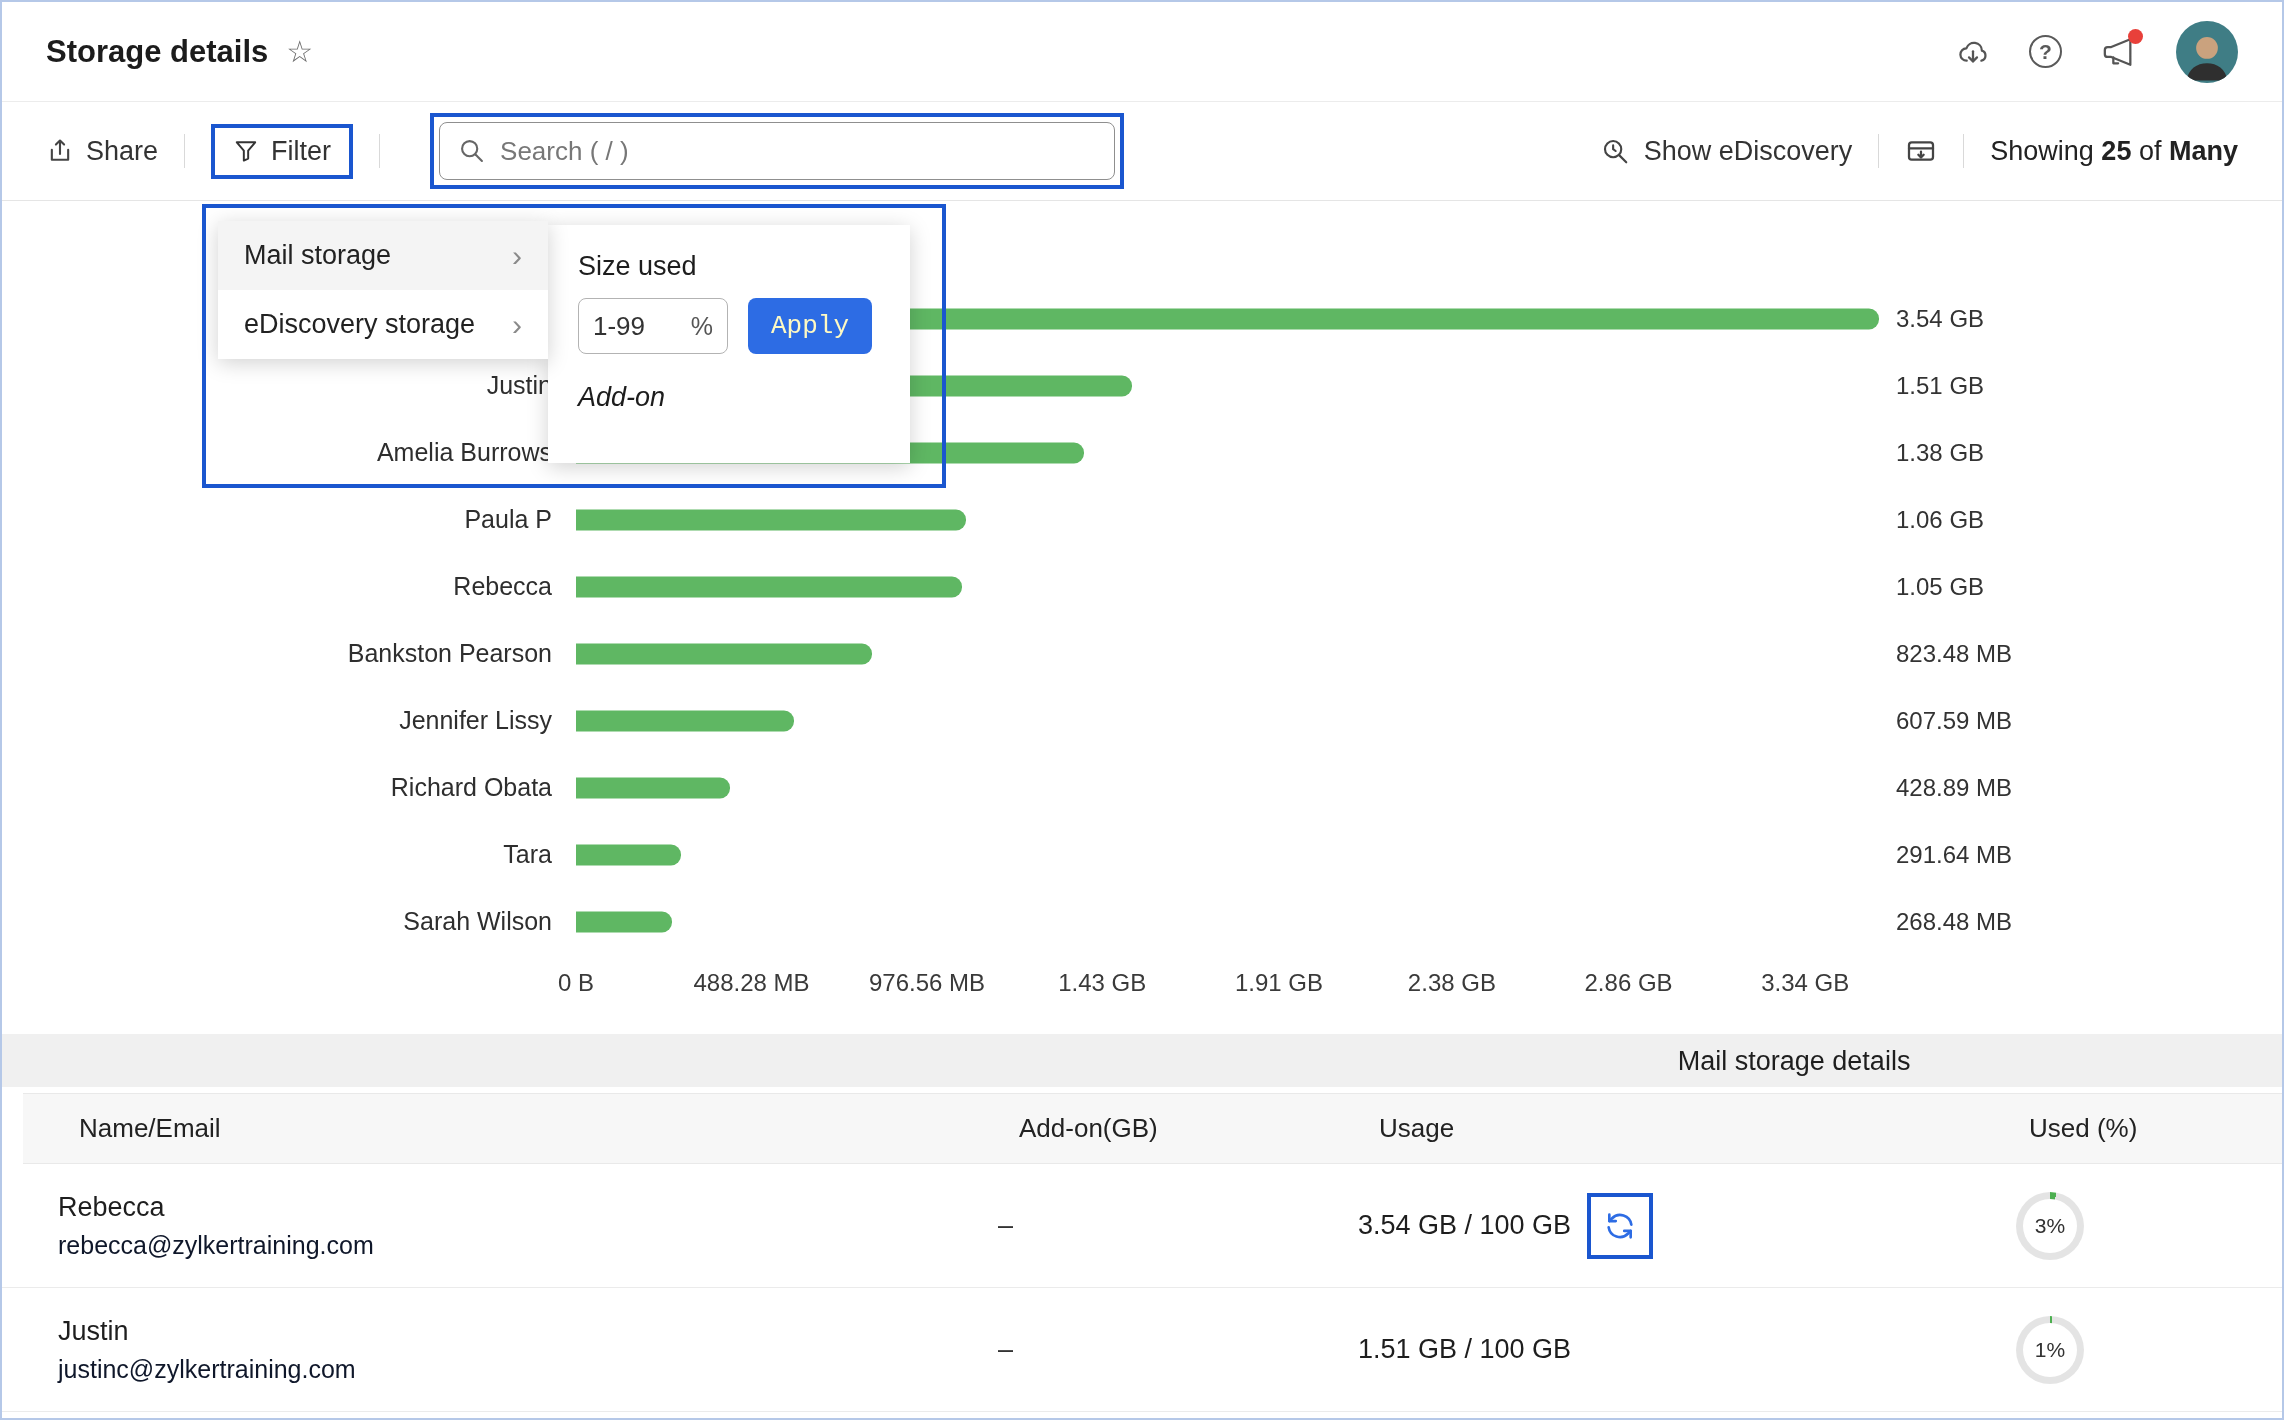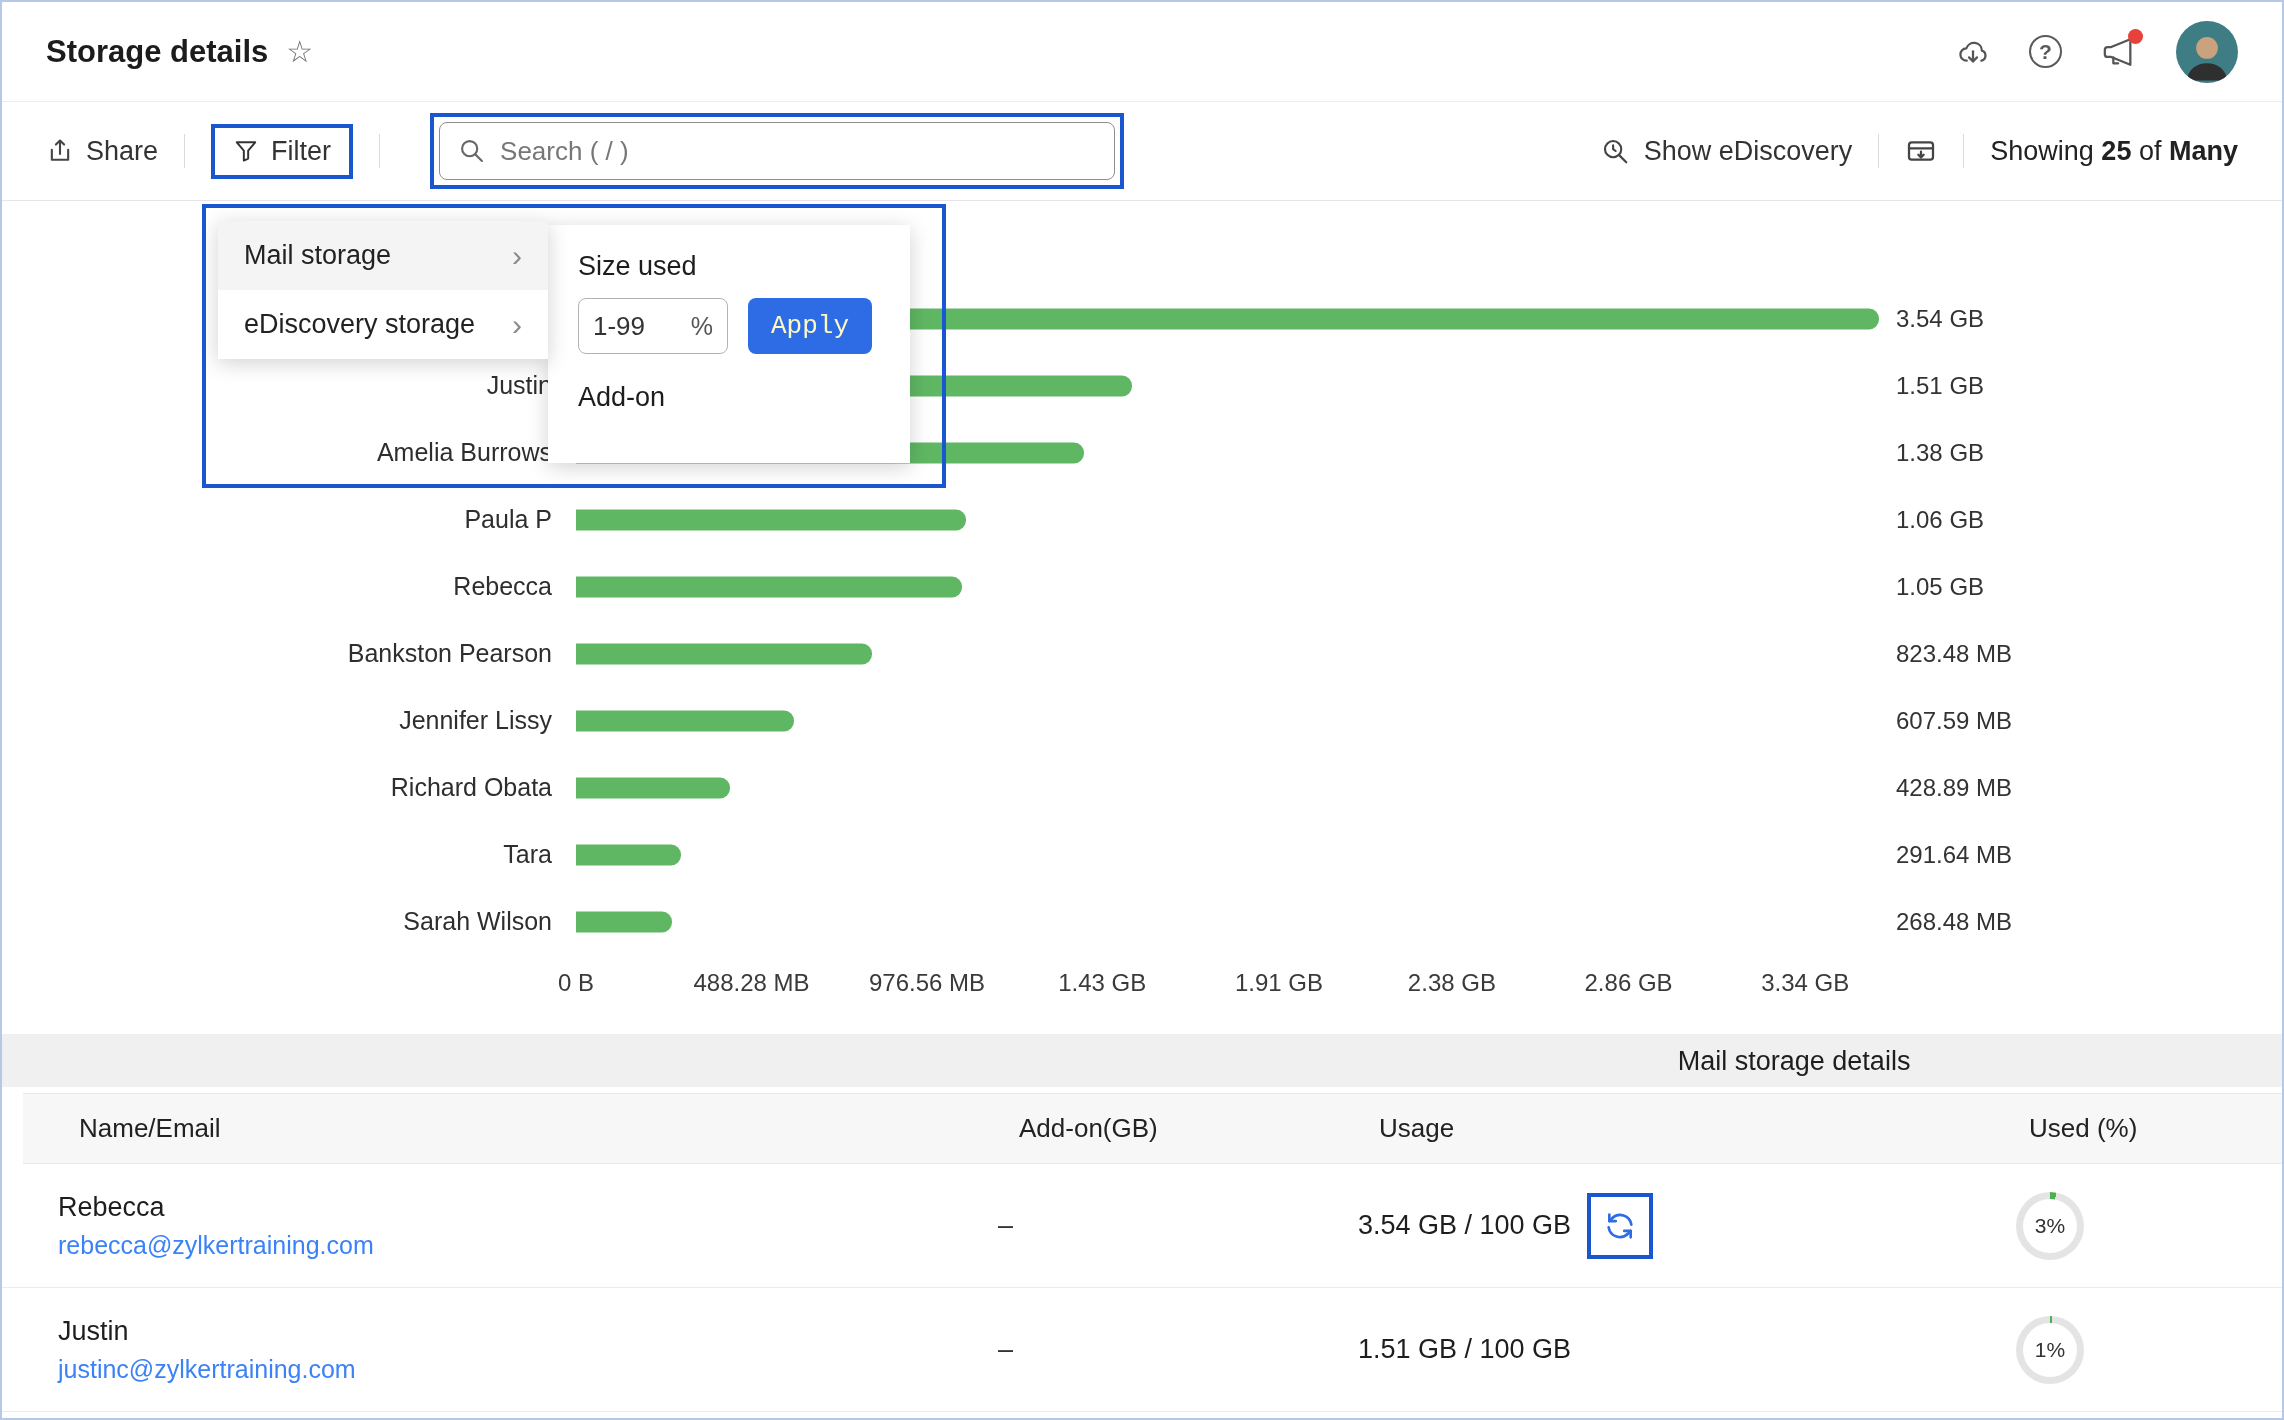--- a/index.html
+++ b/index.html
@@ -39,40 +39,40 @@
   .menu-item { height:69px; display:flex; align-items:center; justify-content:space-between; padding:0 26px; font-size:27px; color:#222; cursor:pointer; background:#fff; }
   .menu-item.active { background:#f4f4f4; }
   .chev { font-size:30px; color:#8a8a8a; }
   .submenu { position:absolute; left:546px; top:223px; width:362px; height:238px; background:#fff; box-shadow:0 4px 20px rgba(0,0,0,.18); z-index:54; padding:26px 30px; }
   .sm-title { font-size:27px; color:#1d1d1d; }
   .sm-row { display:flex; align-items:center; margin-top:16px; }
   .sm-input { width:150px; height:56px; border:1px solid #b3b3b3; border-radius:8px; display:flex; align-items:center; padding:0 14px; }
   .sm-input input { width:72px; border:none; outline:none; font-size:26px; color:#333; font-family:inherit; }
   .sm-unit { margin-left:auto; font-size:25px; color:#555; }
   .sm-apply { margin-left:20px; width:124px; height:56px; background:#2d6ce4; color:#fef9c3; border:none; border-radius:8px; font-size:26px; font-family:Liberation Mono, monospace; cursor:pointer; }
-  .sm-addon { margin-top:28px; font-size:27px; color:#1d1d1d; cursor:pointer; }
+  .sm-addon { margin-top:28px; font-size:27px; color:#1d1d1d; cursor:pointer;font-style:italic; }
 
   
   .chart { padding:84px 0 27px 0; }
   .c-row { display:flex; align-items:center; height:67px; }
   .c-label { width:574px; padding-right:24px; text-align:right; font-size:25px; color:#2e2e2e; white-space:nowrap; }
   .c-plot { width:1310px; height:100%; position:relative; }
   .c-bar { position:absolute; left:0; top:50%; transform:translateY(-50%); height:21px; border-radius:0 10px 10px 0; }
   .c-value { padding-left:10px; font-size:24px; color:#333; white-space:nowrap; }
   .c-axis { margin-left:574px; width:1310px; height:46px; position:relative; margin-top:6px; }
   .c-tick { position:absolute; top:8px; transform:translateX(-50%); font-size:24px; color:#3a3a3a; white-space:nowrap; }
 
   
   .band { height:53px; background:#f0f0f0; position:relative; }
   .band-title { position:absolute; left:78.6%; top:50%; transform:translate(-50%,-50%); font-size:27px; color:#1e1e1e; font-weight:500; white-space:nowrap; }
   .band-gap { height:6px; background:#fff; }
   .t-head { height:71px; background:#f7f7f7; border-top:1px solid #e9e9e9; border-bottom:1px solid #e9e9e9; display:grid; grid-template-columns:940px 360px 650px 1fr; align-items:center; padding:0 56px; font-size:26px; color:#222; font-weight:500;margin-left:21px; }
   .t-row { height:124px; display:grid; grid-template-columns:940px 360px 650px 1fr; align-items:center; padding:0 56px; border-bottom:1px solid #ebebeb; }
   .t-name { font-size:27px; color:#1e1e1e; margin-bottom:8px; }
-  .t-email { font-size:25px; color:#3b82f6; }
+  .t-email { font-size:25px; color:#0f172a; }
   .t-addon { font-size:27px; color:#333; }
   .t-usage { display:flex; align-items:center; gap:16px; font-size:27px; color:#1e1e1e; }
   .refresh-annot { width:66px; height:66px; display:flex; align-items:center; justify-content:center; }
   .refresh-icon { display:flex; cursor:pointer; }
   .ring { width:68px; height:68px; border-radius:50%; display:flex; align-items:center; justify-content:center; margin-left:8px; }
   .ring-inner { width:54px; height:54px; border-radius:50%; background:#fff; display:flex; align-items:center; justify-content:center; font-size:21px; color:#333; }
 </style>
 </head>
 <body>
 

